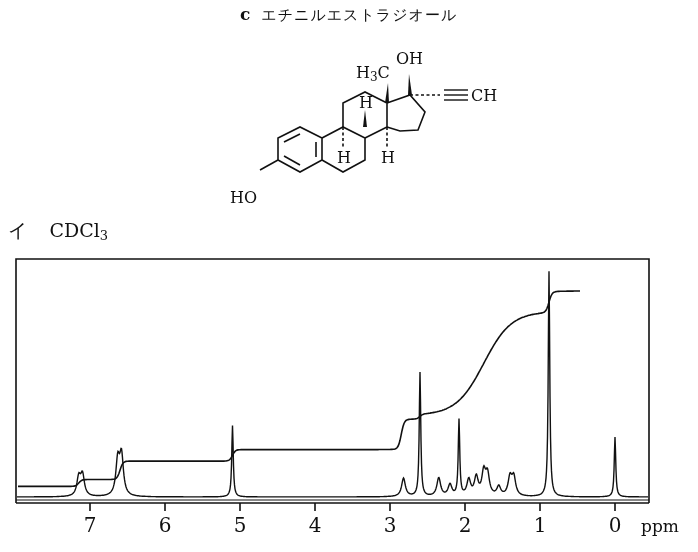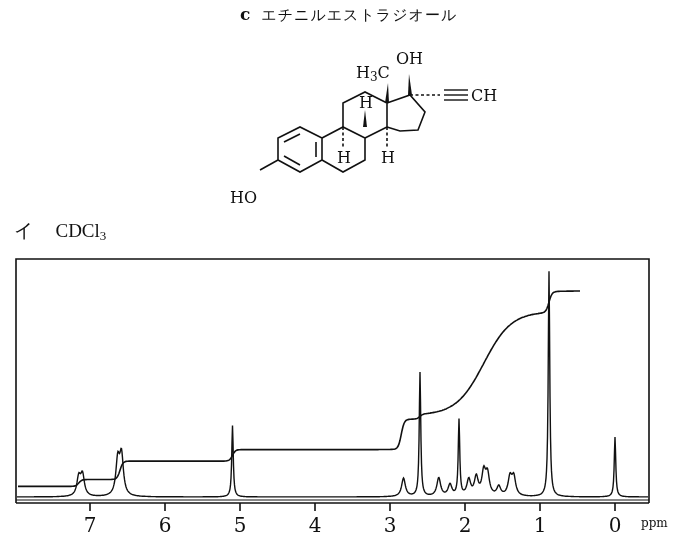--- a/index.html
+++ b/index.html
@@ -1,25 +1,25 @@
 <!DOCTYPE html>
 <html><head>
 <meta charset="utf-8">
 <style>
   html, body { margin: 0; padding: 0; background: #ffffff; }
   body { width: 698px; height: 552px; position: relative; overflow: hidden;
          font-family: "DejaVu Serif", "Liberation Serif", serif; color: #111; }
   .title { position: absolute; left: 228px; top: 4px; font-size: 15px; letter-spacing: 1px; white-space: nowrap; margin-left: 12px; }
   .title .letter { font-weight: bold; font-size: 17px; margin-right: 10px; }
-  .solvent { position: absolute; left: 14px; top: 218px; font-size: 19px; white-space: nowrap; font-family: Liberation Serif, serif; }
+  .solvent { position: absolute; left: 8px; top: 218px; font-size: 19px; white-space: nowrap; }
   .solvent .label { margin-right: 22px; }
   .solvent sub { font-size: 13px; vertical-align: -3px; }
   svg { position: absolute; left: 0; top: 0; }
   .tick-label { position: absolute; top: 513px; font-size: 20px; width: 30px; text-align: center; }
-  .ppm { position: absolute; left: 641px; top: 516px; font-size: 12px; }
+  .ppm { position: absolute; left: 641px; top: 516px; font-size: 17px; }
 </style>
 </head>
 <body>
 
 <div class="title">
   <span class="letter">c</span><span>エチニルエストラジオール</span>
 </div>
 
 <svg width="698" height="552">
   <g stroke="#111" stroke-width="1.6" fill="none">

